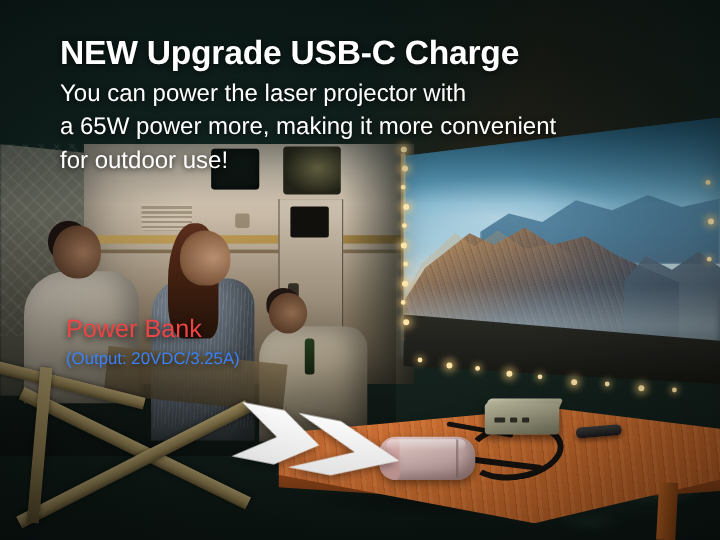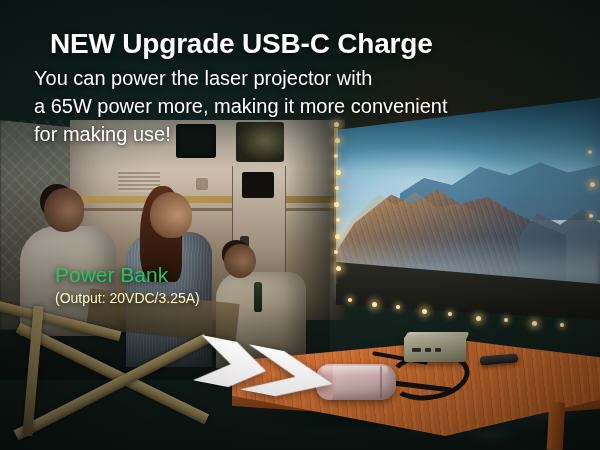--- a/index.html
+++ b/index.html
@@ -385,47 +385,47 @@
     left: 50px; top: 28px;
     font-size: 28px;
     font-weight: bold;
     color: #ffffff;
     letter-spacing: -.2px;
     text-shadow: 0 1px 5px rgba(0,0,0,.75);
     white-space: nowrap;
   }
   #subtext {
     position: absolute;
-    left: 34px; top: 64px;
+    left: 50px; top: 64px;
     font-size: 20px;
     color: #ffffff;
     line-height: 28px;
     text-shadow: 0 1px 5px rgba(0,0,0,.8);
     white-space: nowrap;
   }
   #subtext div { white-space: nowrap; }
 
   #badge { position: absolute; left: 55px; top: 262px; }
   #badge-watt {
     font-size: 30px;
     font-weight: bold;
     color: #ffffff;
     line-height: 32px;
     letter-spacing: -.5px;
     text-shadow: 0 2px 6px rgba(0,0,0,.85);
   }
   #badge-name {
     font-size: 21px;
-    color: #22c55e;
+    color: #ef4444;
     line-height: 26px;
     text-shadow: 0 2px 6px rgba(0,0,0,.85);
   }
   #badge-output {
     font-size: 14px;
-    color: #fef9c3;
+    color: #3b82f6;
     line-height: 20px;
     text-shadow: 0 2px 6px rgba(0,0,0,.85);
     white-space: nowrap;
   }
 </style>
 </head>
 <body>
 
 <div id="banner">
 
@@ -533,21 +533,21 @@
   </div>
 
   <div class="layer" id="vignette"></div>
   <div class="layer" id="top-darken"></div>
 
   <div id="headline">NEW Upgrade USB-C Charge</div>
 
   <div id="subtext">
     <div>You can power the laser projector with</div>
     <div>a 65W power more, making it more convenient</div>
-    <div>for making use!</div>
+    <div>for outdoor use!</div>
   </div>
 
   <div id="badge">
     <div id="badge-name">Power Bank</div>
     <div id="badge-output">(Output: 20VDC/3.25A)</div>
   </div>
 
 </div>
 
 </body></html>

